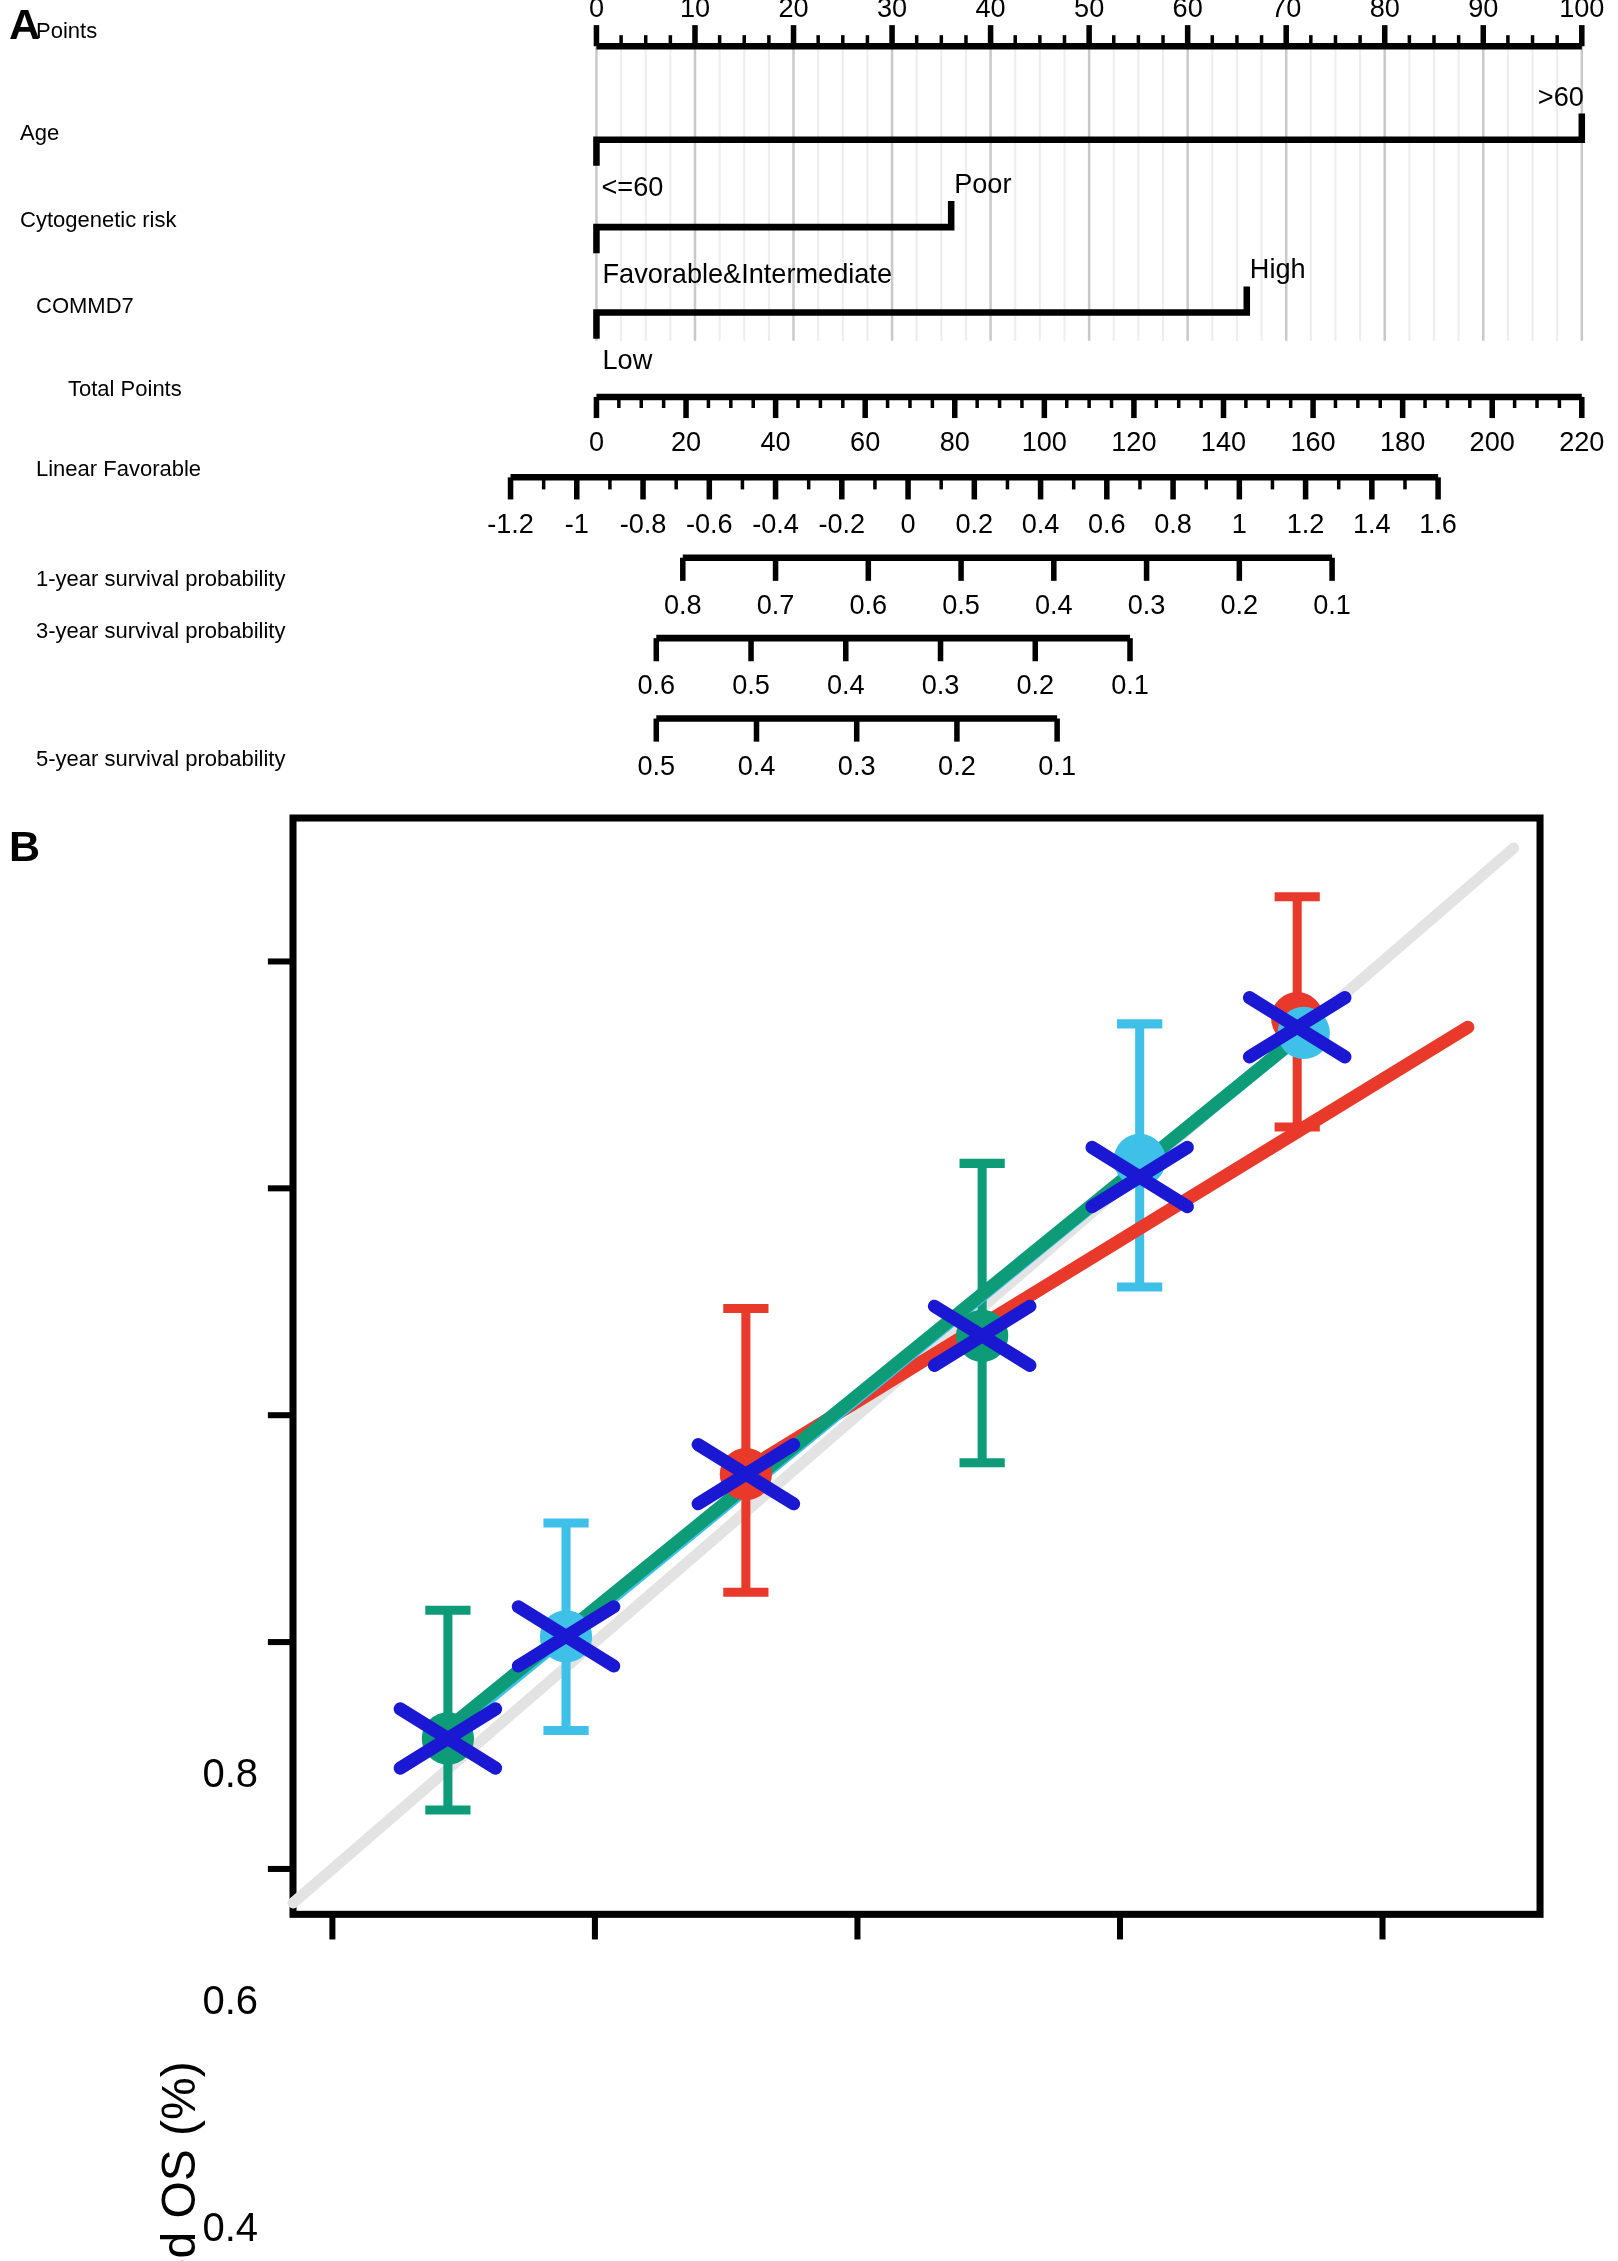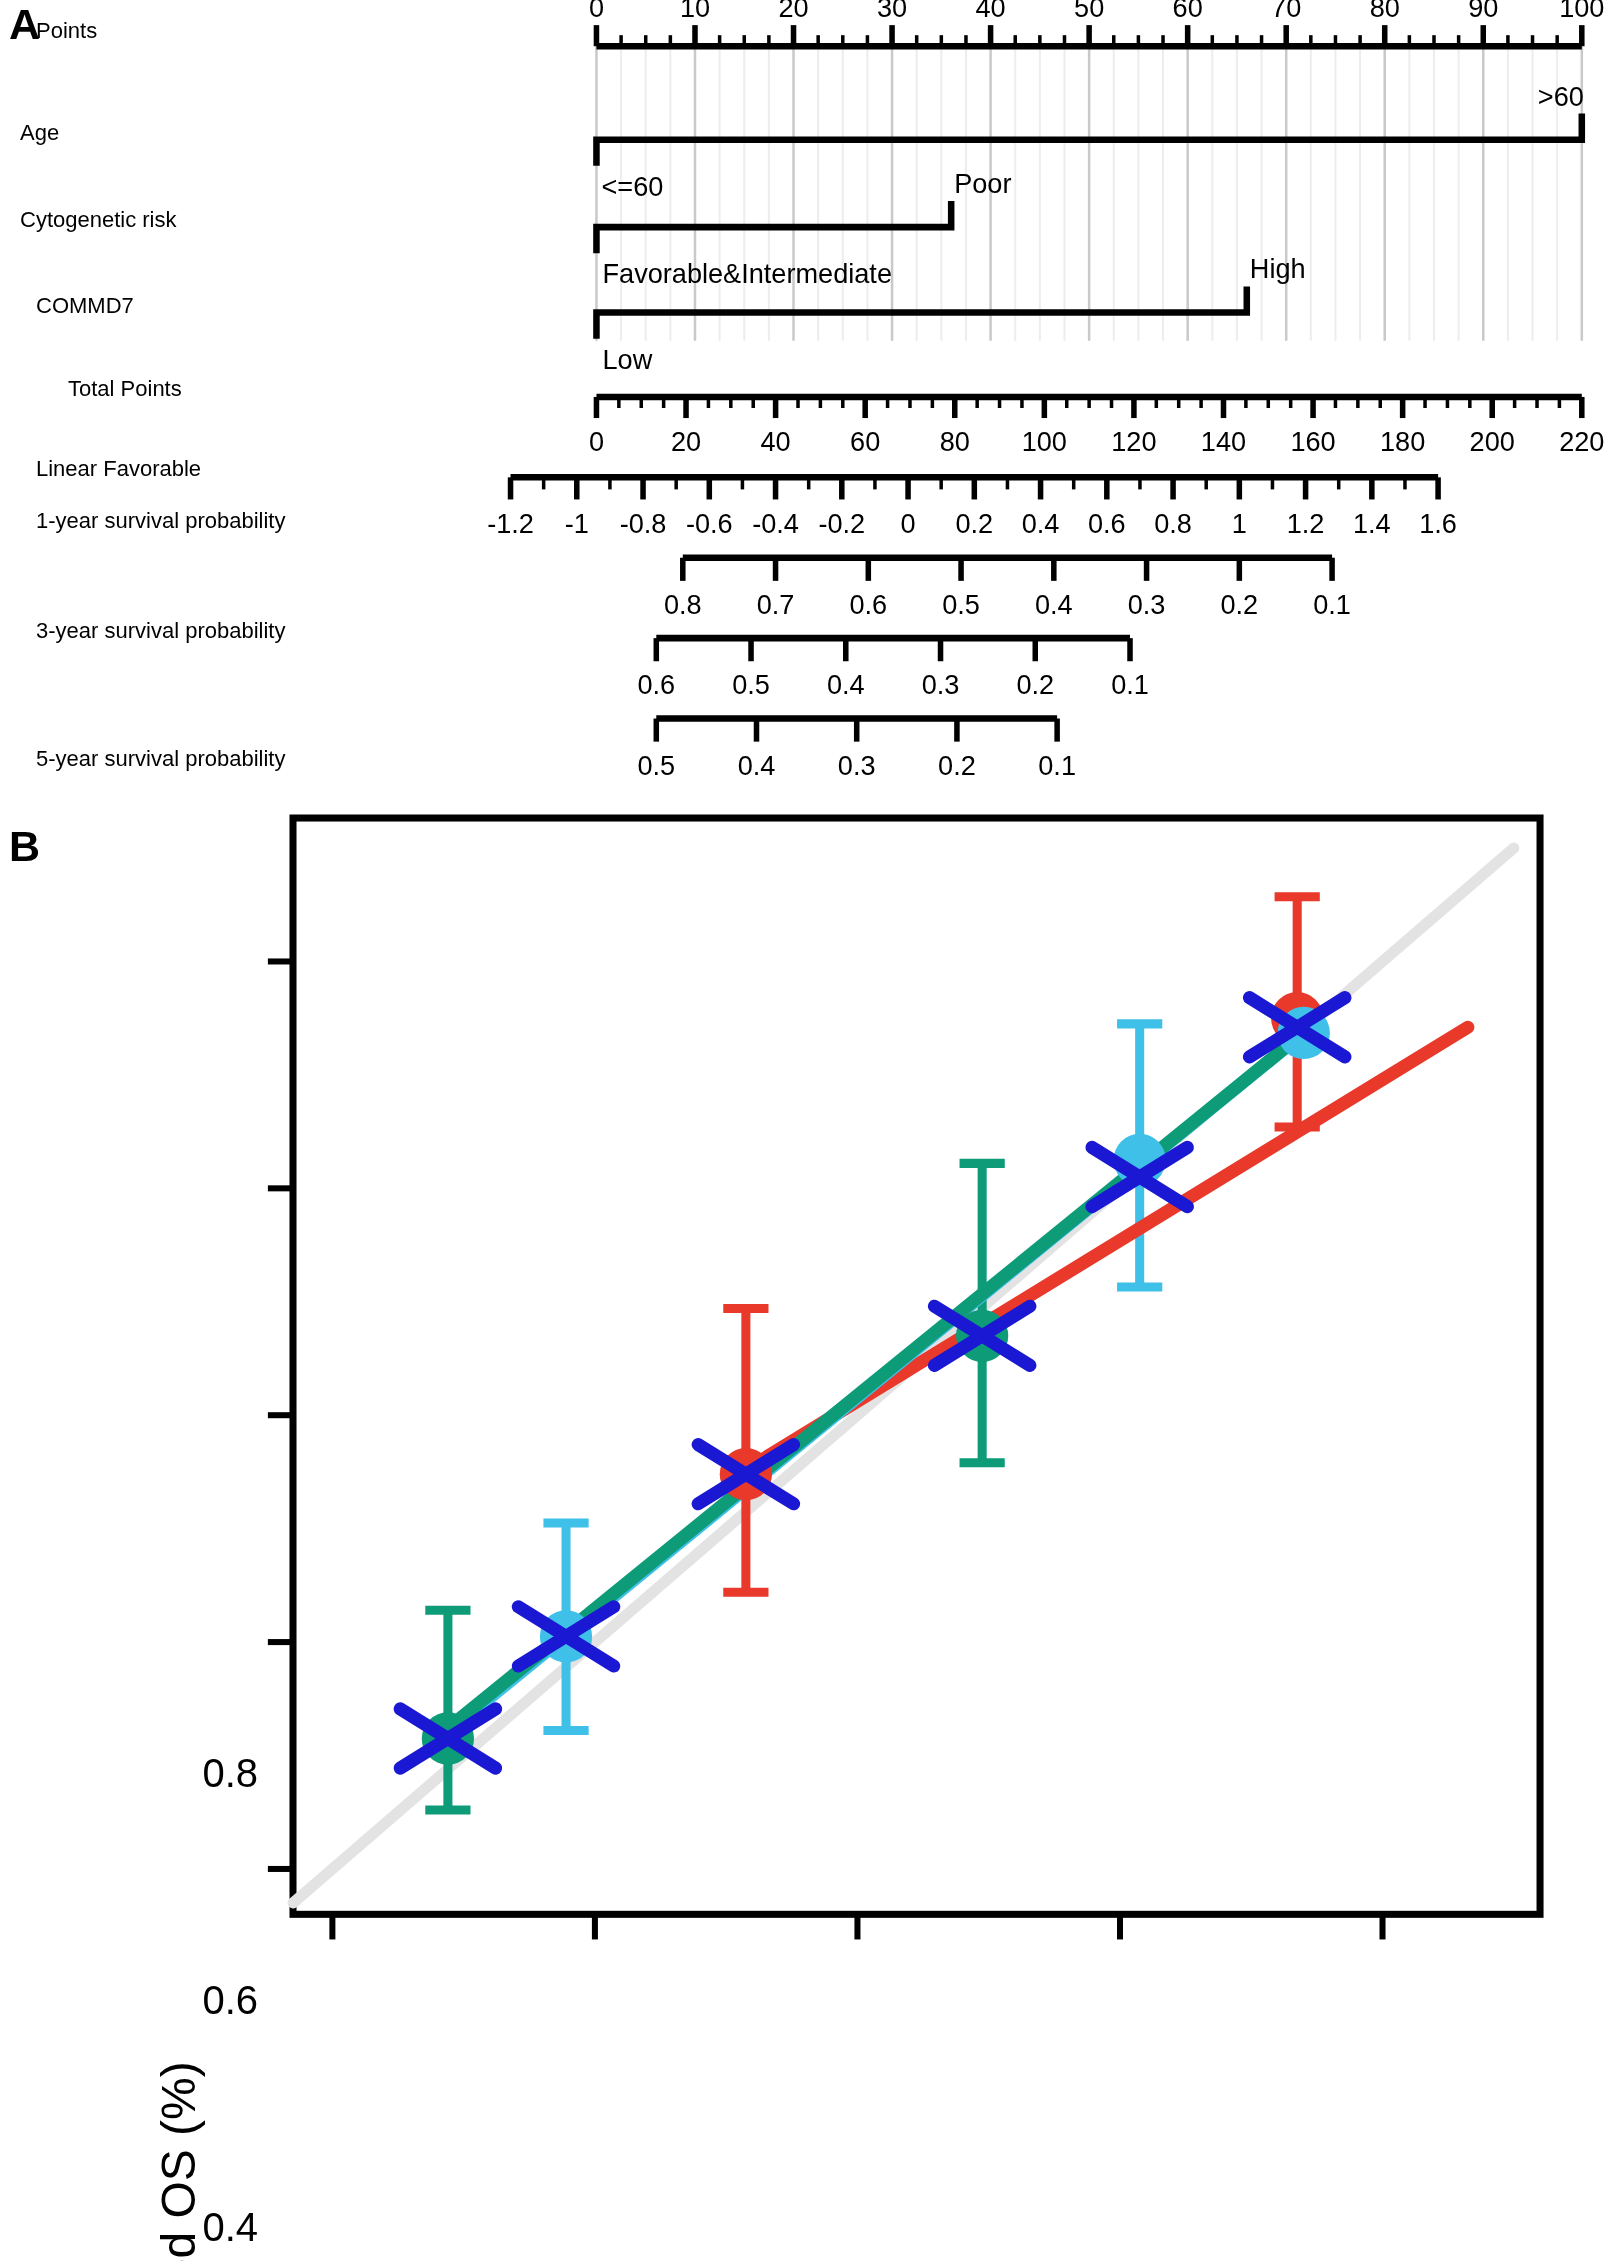--- a/index.html
+++ b/index.html
@@ -24,21 +24,21 @@
 
 <div id="panelA">
   <div class="panel-letter" style="left:9px;top:3px;">A</div>
 
   <div class="nomo-label" style="left:36px;top:18px;">Points</div>
   <div class="nomo-label" style="left:20px;top:120px;">Age</div>
   <div class="nomo-label" style="left:20px;top:207px;">Cytogenetic risk</div>
   <div class="nomo-label" style="left:36px;top:293px;">COMMD7</div>
   <div class="nomo-label" style="left:36px;top:376px;margin-left:32px;">Total Points</div>
   <div class="nomo-label" style="left:36px;top:456px;">Linear Favorable</div>
-  <div class="nomo-label" style="left:36px;top:508px;">1-year survival probability</div>
+  <div class="nomo-label" style="left:36px;top:566px;">1-year survival probability</div>
   <div class="nomo-label" style="left:36px;top:618px;">3-year survival probability</div>
   <div class="nomo-label" style="left:36px;top:698px;margin-top:48px;">5-year survival probability</div>
 
   <svg class="nomo-svg" id="nomo-svg" width="1618" height="814" viewBox="0 0 3220 1620">
       <line x1="1187" y1="92" x2="1187" y2="678" stroke="#C9C9C9" stroke-width="5"></line>
       <line x1="1236.025" y1="92" x2="1236.025" y2="678" stroke="#EDEDED" stroke-width="4"></line>
       <line x1="1285.05" y1="92" x2="1285.05" y2="678" stroke="#EDEDED" stroke-width="4"></line>
       <line x1="1334.075" y1="92" x2="1334.075" y2="678" stroke="#EDEDED" stroke-width="4"></line>
       <line x1="1383.1" y1="92" x2="1383.1" y2="678" stroke="#C9C9C9" stroke-width="5"></line>
       <line x1="1432.125" y1="92" x2="1432.125" y2="678" stroke="#EDEDED" stroke-width="4"></line>

